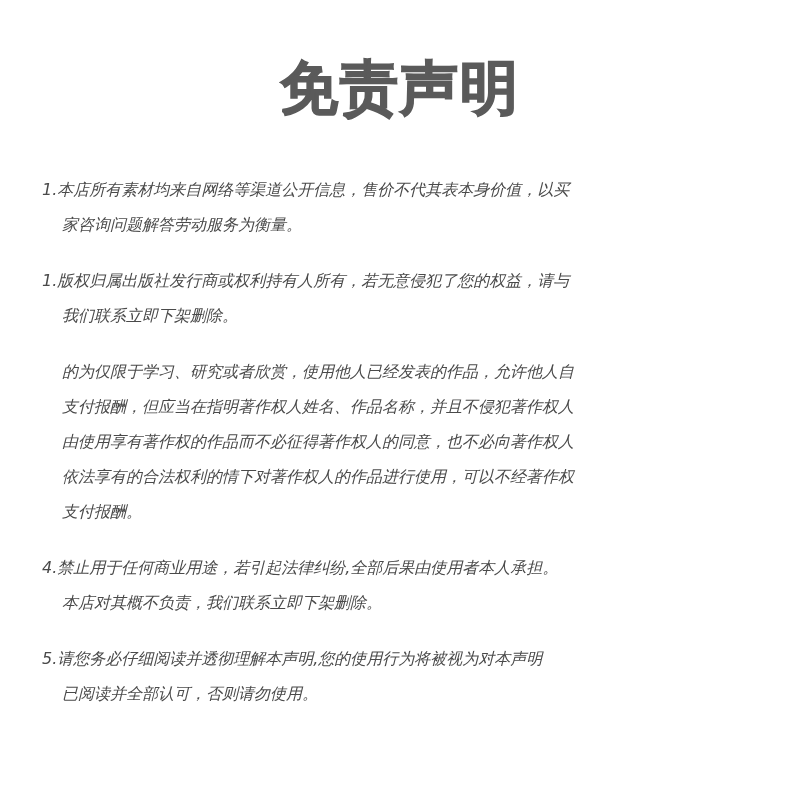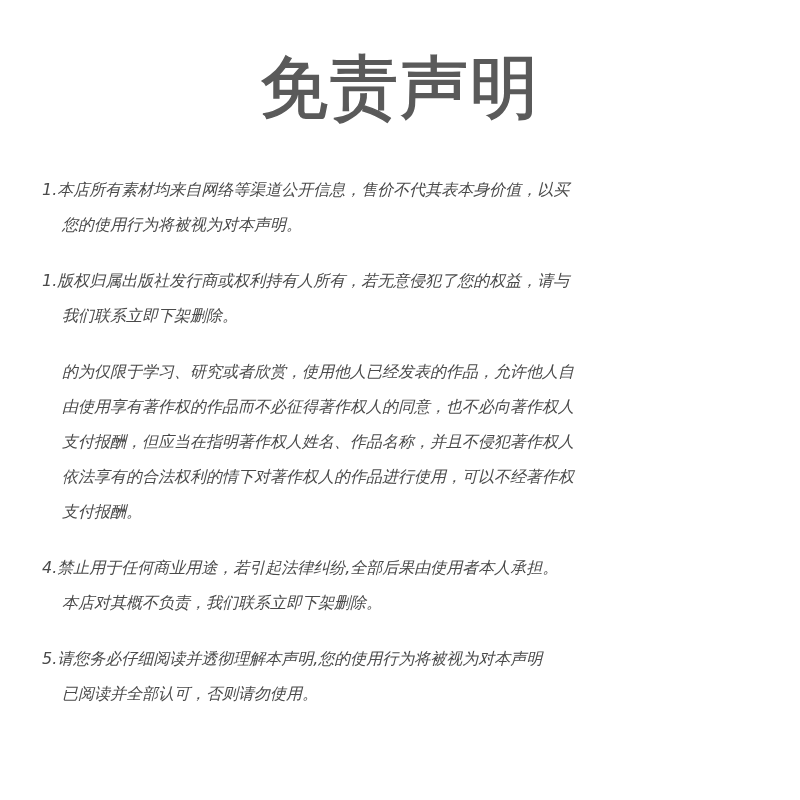--- a/index.html
+++ b/index.html
@@ -13,22 +13,22 @@
       font-family: "DejaVu Sans", "Liberation Sans", sans-serif;
       color: #4a4a4a;
       position: relative;
     }
     .title {
       position: absolute;
       top: 48px;
       left: 0;
       width: 800px;
       text-align: center;
-      font-size: 68px;
-      font-weight: 400;
+      font-size: 58px;
+      font-weight: 700;
       color: #5a5a5a;
       letter-spacing: 2px;
       line-height: 80px;
       -webkit-text-stroke: 1.5px #5a5a5a;
     }
     .clauses {
       position: absolute;
       top: 172px;
       left: 42px;
       width: 730px;
@@ -50,32 +50,32 @@
   </style>
 </head>
 <body>
 
 <h1 class="title">免责声明</h1>
 
 <div class="clauses">
 
   <p class="clause">
     <span class="line">1.本店所有素材均来自网络等渠道公开信息，售价不代其表本身价值，以买</span>
-    <span class="line cont">您的使用行为将被视为对本声明。</span>
+    <span class="line cont">家咨询问题解答劳动服务为衡量。</span>
   </p>
 
   <p class="clause">
     <span class="line">1.版权归属出版社发行商或权利持有人所有，若无意侵犯了您的权益，请与</span>
     <span class="line cont">我们联系立即下架删除。</span>
   </p>
 
   <p class="clause">
     <span class="line cont">的为仅限于学习、研究或者欣赏，使用他人已经发表的作品，允许他人自</span>
+    <span class="line cont">支付报酬，但应当在指明著作权人姓名、作品名称，并且不侵犯著作权人</span>
     <span class="line cont">由使用享有著作权的作品而不必征得著作权人的同意，也不必向著作权人</span>
-    <span class="line cont">支付报酬，但应当在指明著作权人姓名、作品名称，并且不侵犯著作权人</span>
     <span class="line cont">依法享有的合法权利的情下对著作权人的作品进行使用，可以不经著作权</span>
     <span class="line cont">支付报酬。</span>
   </p>
 
   <p class="clause">
     <span class="line">4.禁止用于任何商业用途，若引起法律纠纷,全部后果由使用者本人承担。</span>
     <span class="line cont">本店对其概不负责，我们联系立即下架删除。</span>
   </p>
 
   <p class="clause">

